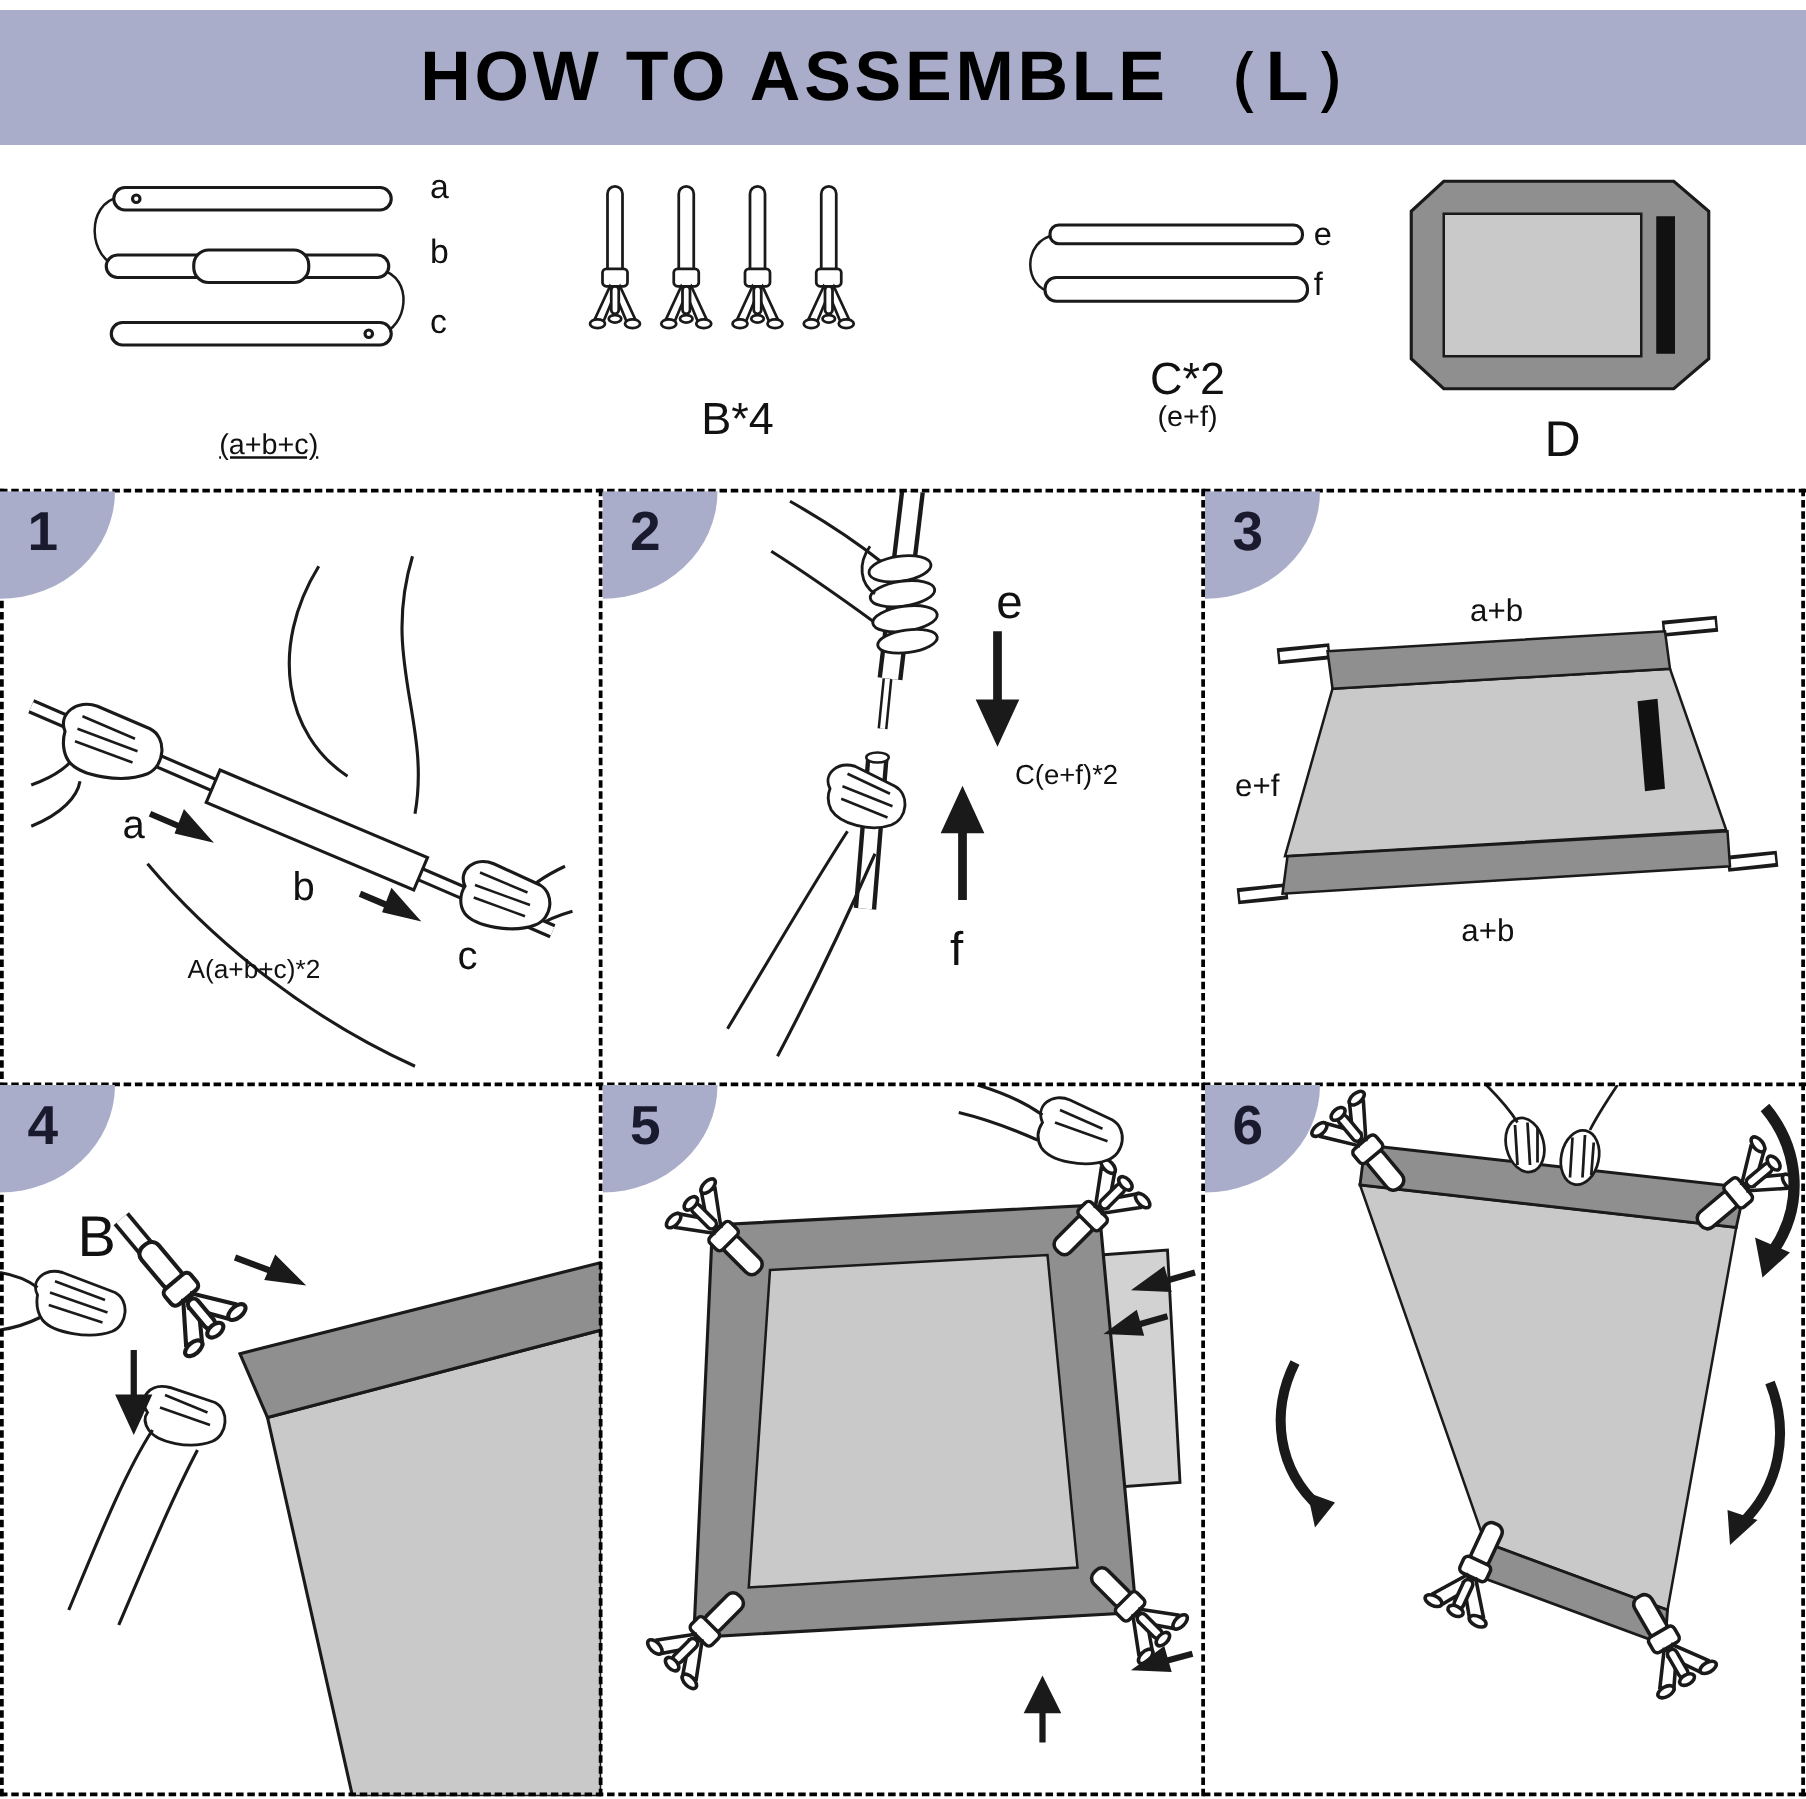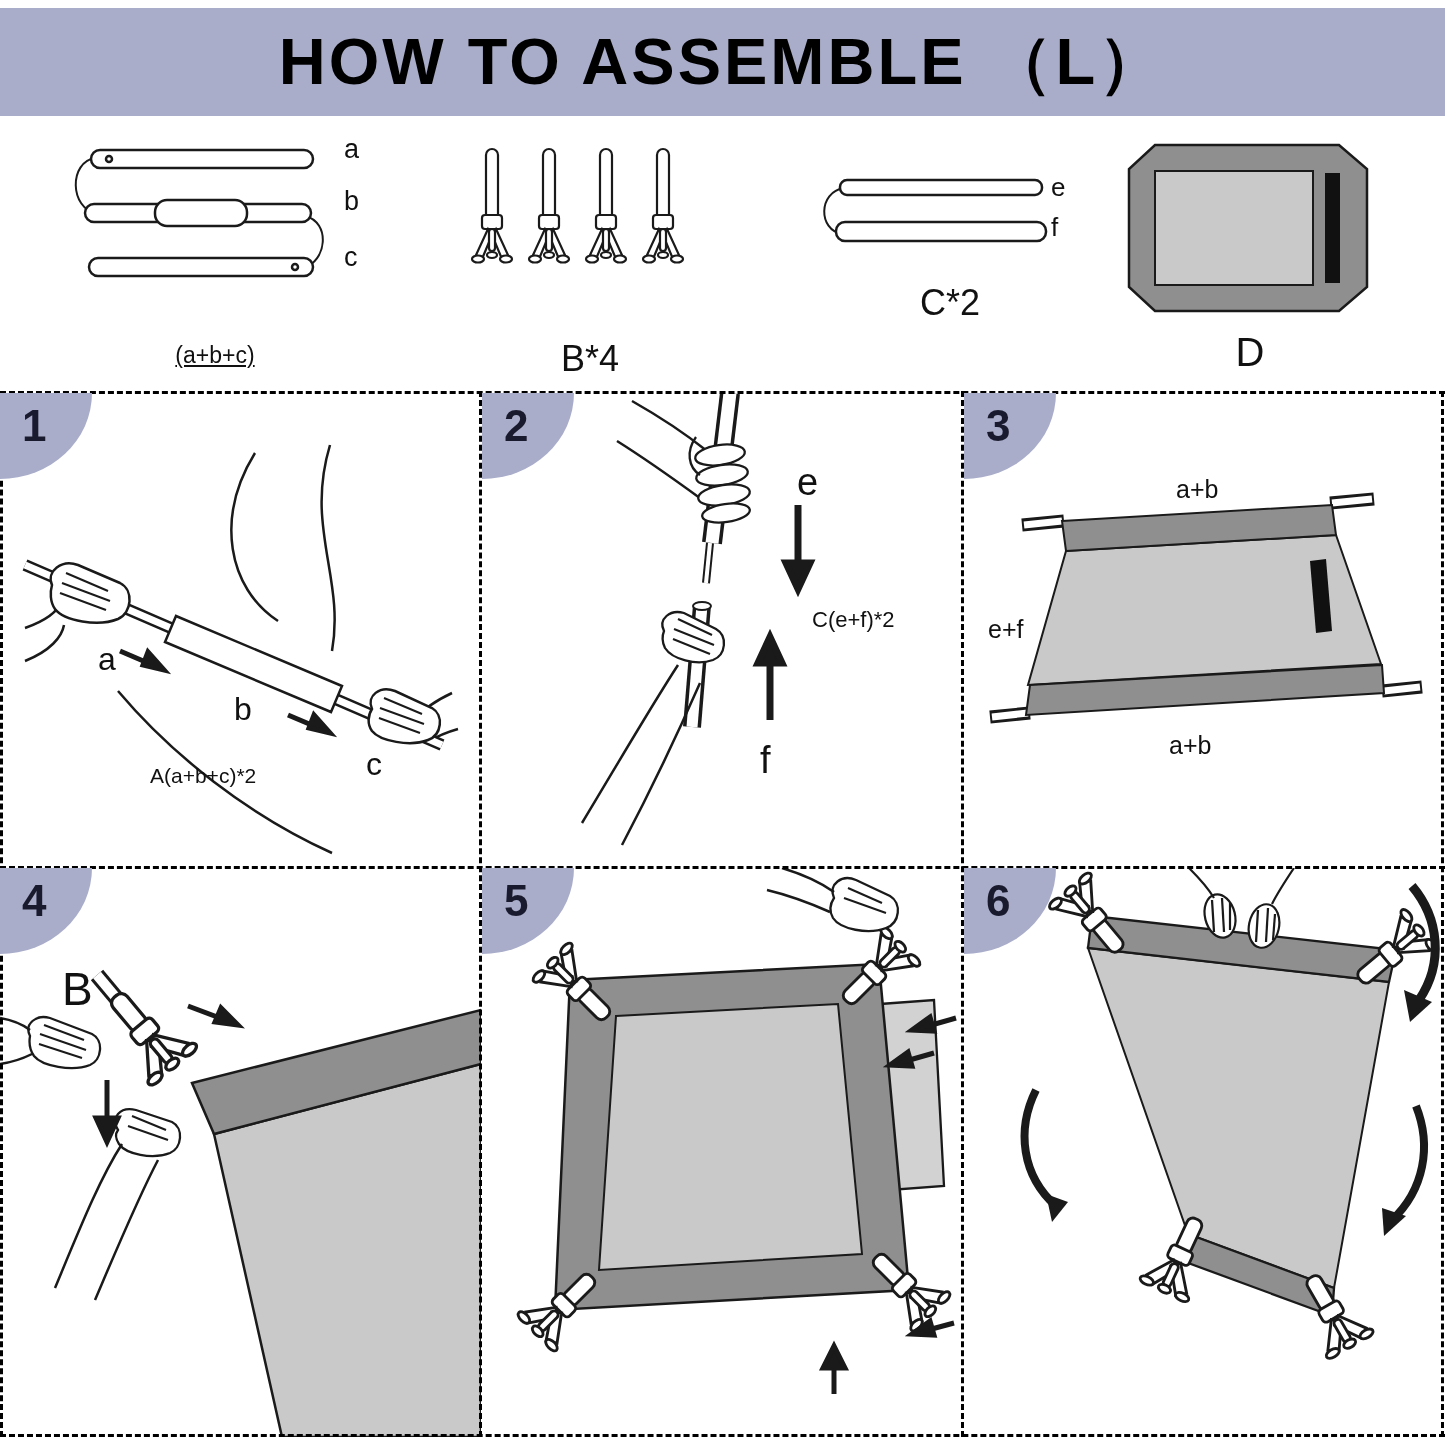--- a/index.html
+++ b/index.html
@@ -6,21 +6,21 @@
   html,body { background:#ffffff; }
   body {
     position:relative; width:1445px; height:1439px; overflow:hidden;
     font-family:"Liberation Sans", sans-serif; color:#111;
   }
   .abs { position:absolute; }
   .title-band {
     position:absolute; left:0; top:8px; width:1445px; height:108px;
     background:#a9adc9; display:flex; align-items:center; justify-content:center;
   }
-  .title-band h1 { font-size:65px; font-weight:800; letter-spacing:3px; color:#000; }
+  .title-band h1 { font-size:56px; font-weight:800; letter-spacing:3px; color:#000; }
   .part { position:absolute; }
   .part svg { position:absolute; }
   .part-name { position:absolute; width:100%; text-align:center; font-size:36px; color:#111; }
   .part-sub  { position:absolute; width:100%; text-align:center; font-size:23px; color:#111; }
   .lbl { position:absolute; color:#111; line-height:1; white-space:nowrap; }
   .panel { position:absolute; overflow:hidden; background:#fff; }
   .panel svg { position:absolute; left:0; top:0; }
   .badge {
     position:absolute; left:0; top:0; width:92px; height:86px;
     background:#a9adc9; border-radius:0 0 100% 0; z-index:5;
@@ -115,34 +115,35 @@
             <rect x="12" y="66" width="20" height="14" rx="3"></rect>
           <path d="M18,80 L6,106 L12,110 L22,86 Z"></path>
             <path d="M26,80 L38,106 L32,110 L22,86 Z"></path>
           <rect x="19" y="80" width="6" height="22" rx="3"></rect>
           <ellipse cx="8" cy="110" rx="6" ry="3.5"></ellipse>
             <ellipse cx="36" cy="110" rx="6" ry="3.5"></ellipse>
             <ellipse cx="22" cy="106" rx="5" ry="3"></ellipse>
         </g>
       </g>
     </svg>
-    <div class="part-name" style="top:178px;margin-top:24px;">B*4</div>
+    <div class="part-name" style="top:178px;">B*4</div>
   </div>
 
   <div class="part" style="left:795px;top:34px;width:310px;height:230px;">
     <svg width="260" height="100" viewBox="0 0 260 100" style="left:15px;top:20px;">
       <g fill="#ffffff" stroke="#1a1a1a" stroke-width="2.5">
         <path d="M34,18 C8,22 8,60 32,64" fill="none" stroke-width="2"></path>
         <rect x="30" y="10" width="202" height="15" rx="7"></rect>
         <rect x="26" y="52" width="210" height="19" rx="9"></rect>
       </g>
     </svg>
     <span class="lbl" style="left:256px;top:24px;font-size:26px;">e</span>
     <span class="lbl" style="left:256px;top:64px;font-size:26px;">f</span>
     <div class="part-name" style="top:132px;">C*2</div>
+    <div class="part-sub" style="top:170px;">(e+f)</div>
   </div>
 
   <div class="part" style="left:1115px;top:22px;width:270px;height:250px;">
     <svg width="250" height="172" viewBox="0 0 250 172" style="left:10px;top:5px;">
       <path d="M30,2 L214,2 L242,26 L242,144 L214,168 L30,168 L4,144 L4,26 Z" fill="#8f8f8f" stroke="#1a1a1a" stroke-width="2.5"></path>
       <rect x="30" y="28" width="158" height="114" fill="#c9c9c9" stroke="#1a1a1a" stroke-width="2"></rect>
       <rect x="200" y="30" width="15" height="110" fill="#111111"></rect>
     </svg>
     <div class="part-name" style="top:192px;font-size:40px;">D</div>
   </div>

